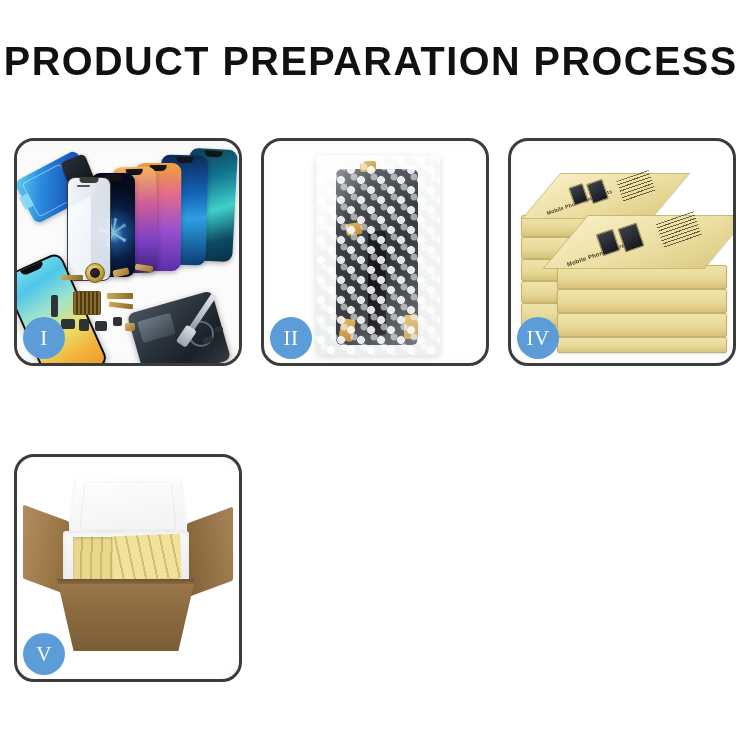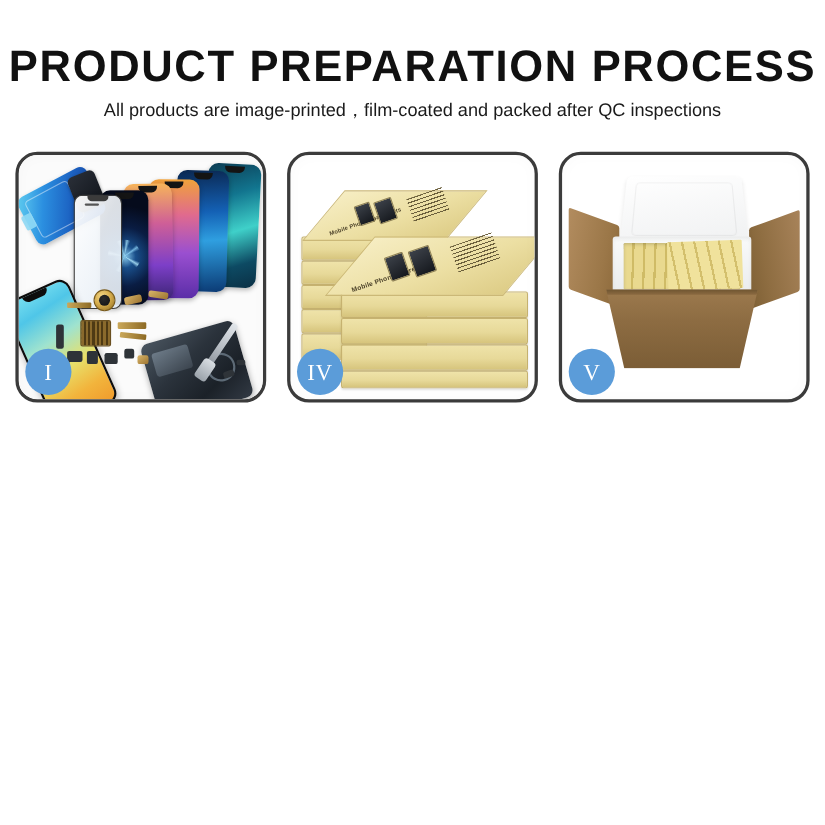--- a/index.html
+++ b/index.html
@@ -22,21 +22,20 @@
     height: 750px;
     background: #ffffff;
   }
 
   
   .header {
     position: absolute;
     top: 38px;
     left: 0;
     width: 750px;
-    text-align: center;
   }
   .title {
     font-family: "Liberation Sans", sans-serif;
     font-size: 40px;
     font-weight: 700;
     letter-spacing: 1.5px;
     color: #111111;
     line-height: 46px;
     transform: scaleX(0.99);
     white-space: nowrap;
@@ -500,21 +499,20 @@
     border-radius:17px;
   }
 </style>
 </head>
 <body>
 
 <div class="page">
 
   <div class="header">
     <div class="title">PRODUCT PREPARATION PROCESS</div>
-    <div class="subtitle">All products are image-printed，film-coated and packed after QC inspections</div>
   </div>
 
   <div class="grid">
 
     <div class="panel">
       <div class="panel-stage">
         <div class="p1-bg"></div>
 
         <div class="phone ph-e">
             <span class="notch"></span>
@@ -566,20 +564,37 @@
         <div class="part tan" style="left:108px; top:182px; width:10px; height:8px;"></div>
         <div class="part" style="left:186px; top:196px; width:10px; height:6px; transform:rotate(-18deg);"></div>
         <div class="part" style="left:198px; top:186px; width:8px;  height:5px;"></div>
         <div class="screwdriver"></div>
 
         <div class="panel-shadow"></div>
       </div>
       <div class="badge">I</div>
     </div>
 
+    <div class="panel">
+      <div class="panel-stage">
+        <div class="bubble-bag">
+          <span class="inner-screen"></span>
+          <span class="flexcable"></span>
+          <span class="tape1"></span>
+          <span class="tape2"></span>
+          <span class="tape3"></span>
+          <span class="tape4"></span>
+          <span class="bubbles"></span>
+          <span class="bubbles2"></span>
+          <span class="gloss"></span>
+        </div>
+        <div class="panel-shadow"></div>
+      </div>
+      <div class="badge">II</div>
+    </div>
 
 
     <div class="panel">
       <div class="panel-stage">
         <div class="stack">
 
           <div class="sbox" style="left:2px;  top:56px;  width:112px; height:20px;"></div>
           <div class="sbox" style="left:2px;  top:78px;  width:112px; height:20px;"></div>
           <div class="sbox" style="left:2px;  top:100px; width:112px; height:20px;"></div>
           <div class="sbox" style="left:2px;  top:122px; width:112px; height:20px;"></div>

